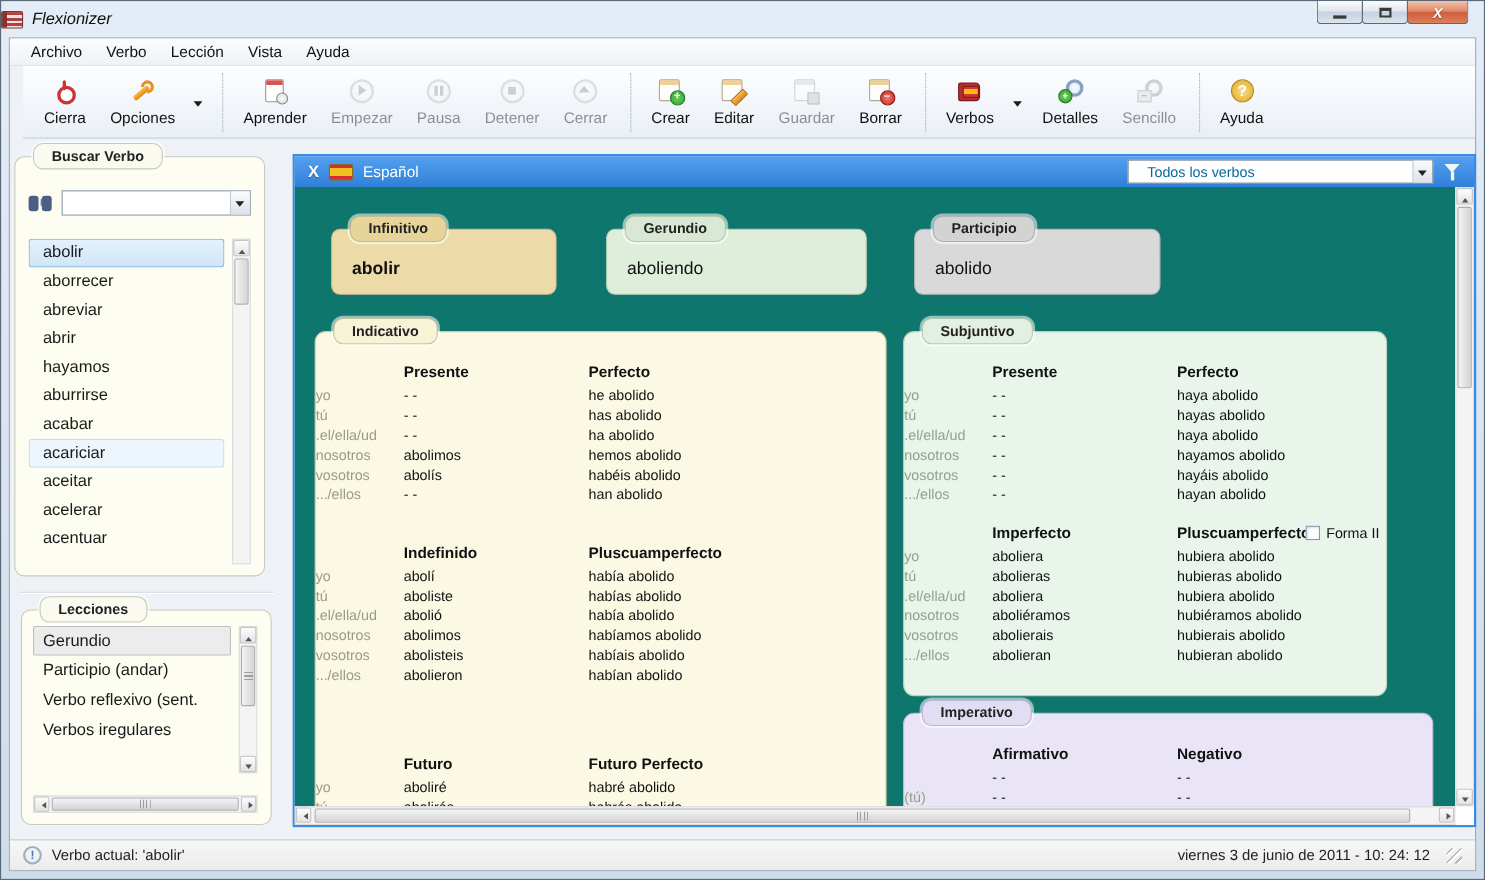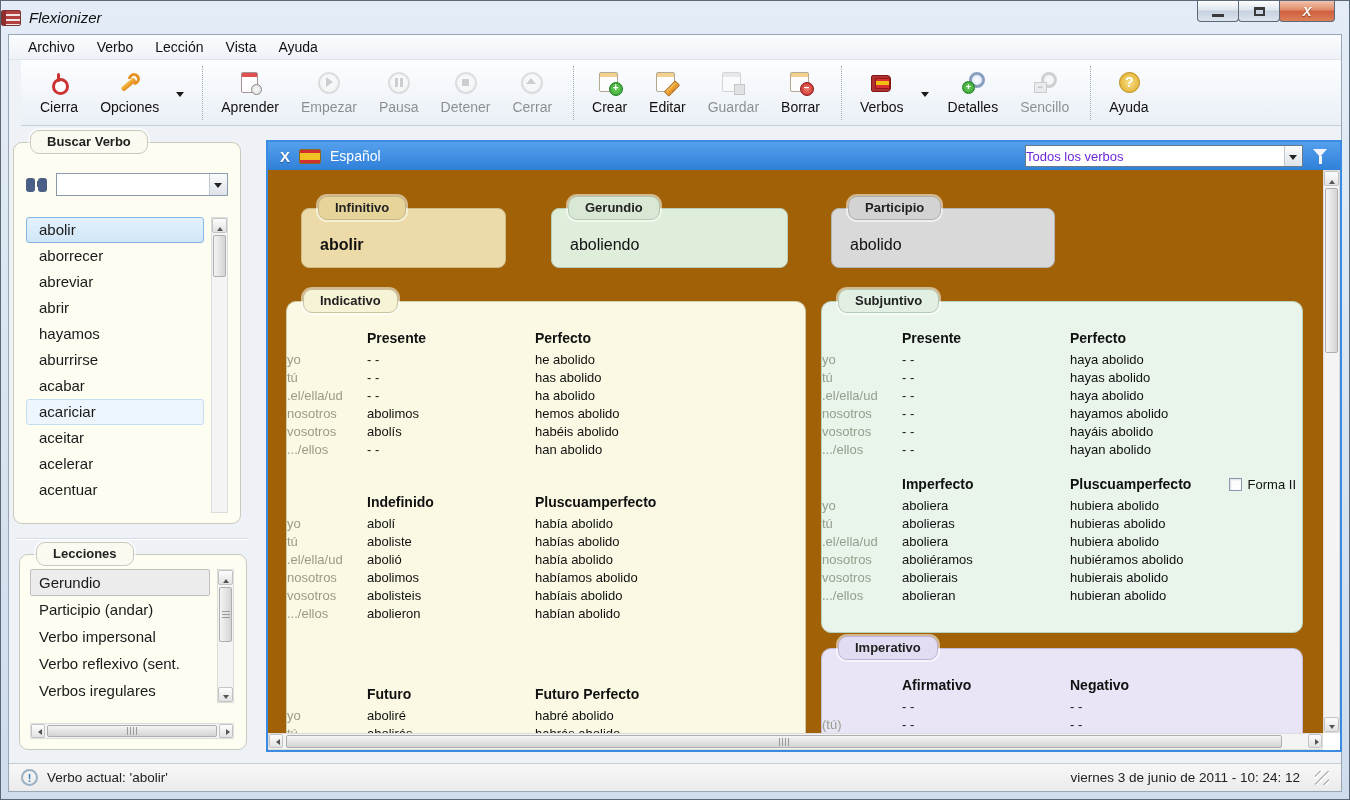--- a/index.html
+++ b/index.html
@@ -72,21 +72,21 @@
     background:#fafaf0; border:1px solid #c9c9bd; border-radius:9px; box-shadow:0 0 0 2px rgba(255,255,255,.55); white-space:nowrap; }
   .search-group { left:4px; top:16px; width:228px; height:382px; }
   .lessons-group { left:10px; top:428px; width:228px; height:196px; }
   .sidebar-divider { position:absolute; left:8px; width:232px; top:412px; height:2px; border-top:1px solid #d4dbe4; border-bottom:1px solid #fff; }
 
   .search-row { position:absolute; top:30px; left:12px; right:12px; display:flex; align-items:center; gap:8px; }
   .binoculars-icon { width:22px; height:16px; position:relative; flex:none; }
   .binoculars-icon::before { content:''; position:absolute; left:0; top:1px; width:9px; height:14px; background:#4a5f86; border-radius:3px; }
   .binoculars-icon::after { content:''; position:absolute; right:1px; top:1px; width:9px; height:14px; background:#4a5f86; border-radius:3px; box-shadow:-5px -1px 0 -4px #4a5f86; }
   .combo { background:#fff; border:1px solid #8a9aaa; display:flex; align-items:center; height:23px; }
-  .combo-value { flex:1; padding:0 0; font-size:13px; color:#6d28d9; white-space:nowrap; overflow:hidden; }
+  .combo-value { flex:1; padding:0 17px; font-size:13px; color:#0369a1; white-space:nowrap; overflow:hidden; }
   .combo-btn { width:18px; align-self:stretch; border-left:1px solid #c0c8d0; background:linear-gradient(#fafbfc,#dde3ea); position:relative; flex:none; }
   .combo-btn::after { content:''; position:absolute; left:4px; top:9px; border:4px solid transparent; border-top:5px solid #222; }
   .search-combo { flex:1; }
 
   .verb-list { position:absolute; top:74px; left:12px; right:36px; bottom:12px; overflow:hidden; }
   .list-item { height:26px; line-height:24px; padding-left:12px; font-size:15px; color:#1a1a1a; border:1px solid transparent; border-radius:3px; cursor:default; }
   .verb-list .list-item.selected { background:linear-gradient(#e4f1fc,#cfe6f8); border-color:#86b7e2; }
   .verb-list .list-item.hover { background:#eef6fd; border-color:#c5ddf1; }
   .lessons-list { position:absolute; top:14px; left:10px; right:36px; height:132px; overflow:hidden; }
   .lessons-list .list-item { height:27px; line-height:26px; padding-left:8px; border-radius:2px; }
@@ -113,42 +113,42 @@
     display:flex; align-items:center; padding:0 12px; gap:9px; }
   .panel-close { color:#fff; font-weight:bold; font-size:15px; line-height:1; text-shadow:0 1px 1px rgba(0,0,0,.35); cursor:default; }
   .flag-icon { width:22px; height:15px; border:1px solid #8a6a20; border-radius:2px; flex:none;
     background:linear-gradient(180deg,#d03030 0 24%,#f2c020 24% 76%,#d03030 76%); }
   .panel-title { color:#fff; font-size:14px; }
   .filter-combo { margin-left:auto; width:278px; height:22px; border:1px solid #6a7a8a; }
   .funnel-icon { width:16px; height:16px; position:relative; flex:none; }
   .funnel-icon::before { content:''; position:absolute; left:1px; top:1px; border:7px solid transparent; border-top:8px solid #f2f5f9; }
   .funnel-icon::after { content:''; position:absolute; left:6.5px; top:8px; width:3px; height:8px; background:#f2f5f9; }
 
-  .panel-body { position:absolute; top:28px; left:0; right:17px; bottom:17px; overflow:hidden; background:#a16207; }
+  .panel-body { position:absolute; top:28px; left:0; right:17px; bottom:17px; overflow:hidden; background:#0f766e; }
   .panel-vscroll { right:0; top:28px; bottom:17px; width:17px; }
   .panel-hscroll { left:0; right:17px; bottom:0; height:17px; }
 
   .basic-forms { position:absolute; left:0; top:0; right:0; height:110px; }
   .bf-box { position:absolute; top:38px; height:60px; border-radius:8px; border:1px solid; }
   .bf-box:nth-of-type(1) { left:33px;  width:205px; }
   .bf-box:nth-of-type(2) { left:283px; width:237px; }
   .bf-box:nth-of-type(3) { left:563px; width:224px; }
   .bf-box.infinitivo { background:#ecdba8; border-color:#cdbd8a; }
   .bf-box.infinitivo .grouptab { background:#e7d49a; border-color:#c6b684; }
   .bf-box.gerundio { background:#dfeddb; border-color:#b9cfb5; }
   .bf-box.gerundio .grouptab { background:#d8e8d4; border-color:#b2c8ae; }
   .bf-box.participio { background:#d9d9d9; border-color:#b5b5b5; }
   .bf-box.participio .grouptab { background:#d3d3d3; border-color:#aeaeae; }
   .bf-value { position:absolute; left:18px; bottom:13px; font-size:16px; color:#111; }
   .bf-box.infinitivo .bf-value { font-weight:bold; }
 
   .conj-box { position:absolute; border-radius:10px; border:1px solid; padding-top:28px; }
   .indicativo-box { left:18px; top:131px; width:520px; height:660px; background:#fbf9e3; border-color:#cfccab; }
   .indicativo-box .grouptab { background:#f6f3d6; border-color:#c8c4a2; }
-  .subjuntivo-box { left:553px; top:131px; width:482px; height:332px; background:#e9f4ea; border-color:#b9d2bb; }
+  .subjuntivo-box { left:553px; top:131px; width:440px; height:332px; background:#e9f4ea; border-color:#b9d2bb; }
   .subjuntivo-box .grouptab { background:#e2efe3; border-color:#b2ccb4; }
   .imperativo-box { left:553px; top:478px; width:482px; height:260px; background:#e9e5f7; border-color:#c3bcdd; }
   .imperativo-box .grouptab { background:#e2ddf2; border-color:#bcb4d6; }
 
   .conj-head { display:flex; height:22px; font-weight:bold; font-size:14px; color:#111; position:relative; }
   .conj-row { display:flex; height:18px; font-size:13px; color:#111; }
   .ph { width:80px; padding-right:10px; color:#9a9a88; flex:none; }
   .subjuntivo-box .ph, .imperativo-box .ph { color:#94a08e; }
   .c1 { width:168px; flex:none; }
   .c2 { flex:1; }
@@ -305,21 +305,20 @@
           <div class="sb-thumb v" style="left:1px; top:17px; width:13px; height:42px;"></div>
         </div>
       </div>
 
       <div class="groupbox lessons-group">
         <div class="grouptab">Lecciones</div>
         <div class="lessons-list">
 
         <div class="list-item selected"><span>Gerundio</span></div>
             <div class="list-item"><span>Participio (andar)</span></div>
-            <div class="list-item"><span>Verbo impersonal</span></div>
             <div class="list-item"><span>Verbo reflexivo (sent.</span></div>
             <div class="list-item"><span>Verbos iregulares</span></div>
           </div>
         <div class="sb" style="right:12px; top:14px; width:17px; height:134px;">
           <div class="sb-arrow ar-up" style="left:0; top:0; width:15px; height:15px;"></div>
           <div class="sb-thumb v grip" style="left:1px; top:17px; width:13px; height:55px;"></div>
           <div class="sb-arrow ar-down" style="left:0; bottom:0; width:15px; height:15px;"></div>
         </div>
         <div class="sb" style="left:10px; right:12px; bottom:10px; height:16px;">
           <div class="sb-arrow ar-left" style="left:0; top:0; width:14px; height:14px;"></div>

